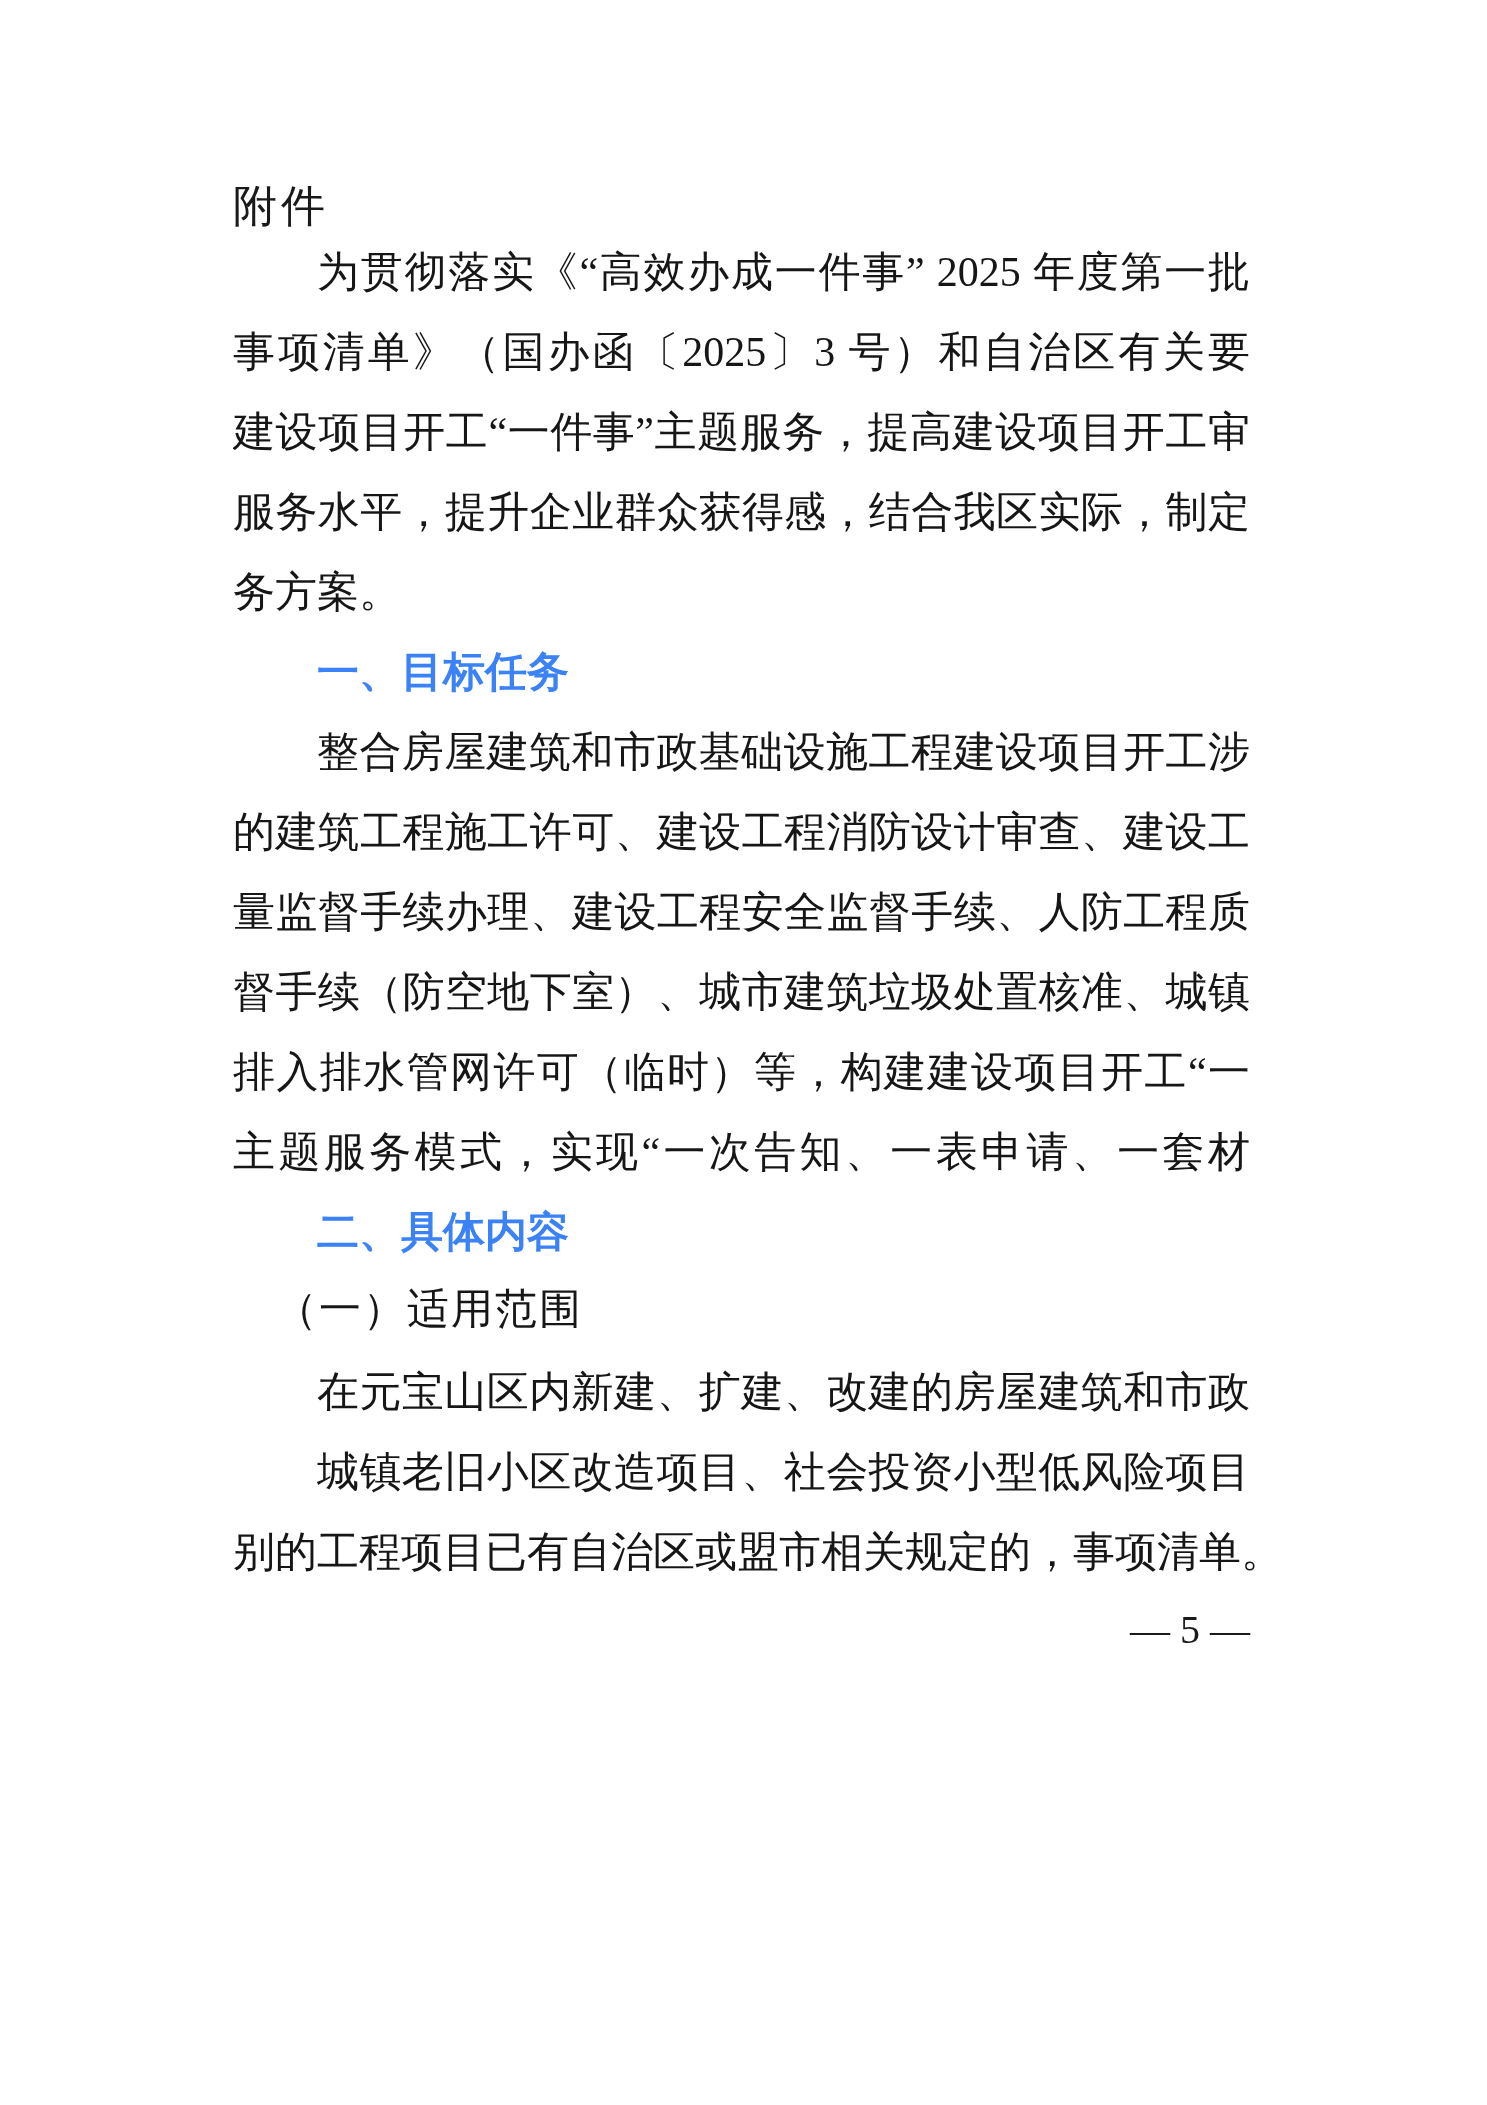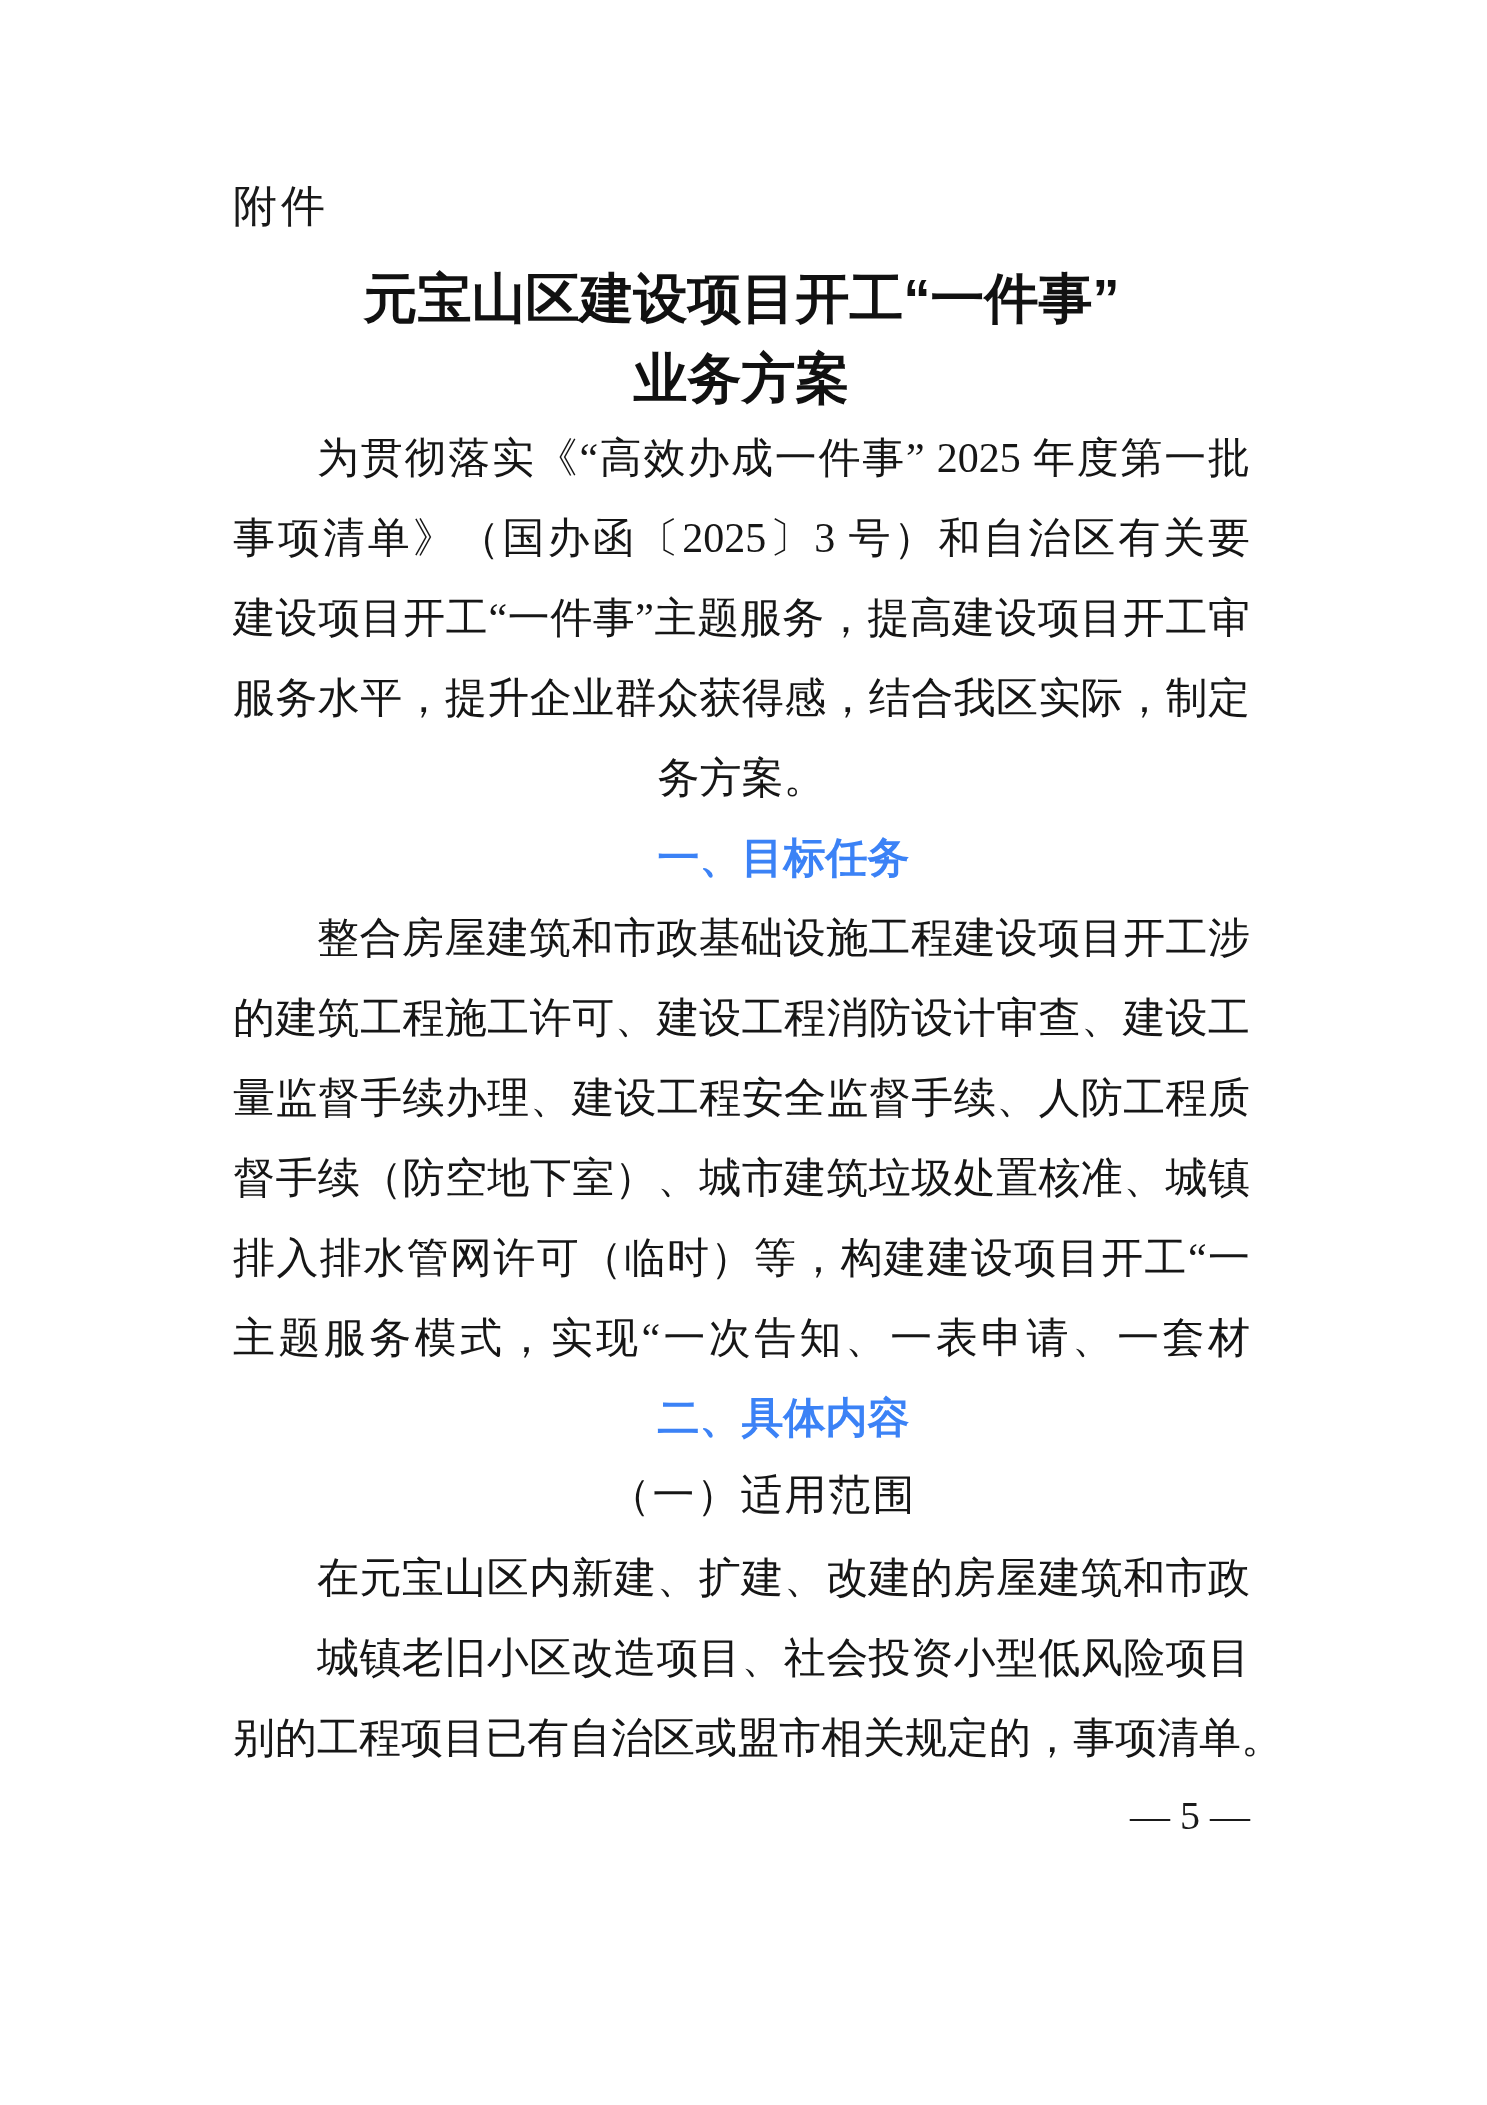--- a/index.html
+++ b/index.html
@@ -35,21 +35,20 @@
   }
   .content {
     margin-top: 0;
   }
   .line {
     height: 80px;
     line-height: 80px;
     font-size: 42px;
     white-space: nowrap;
     color: #161616;
-    text-align: center;
   }
   .line.justified {
     white-space: normal;
     text-align: justify;
     text-align-last: justify;
     text-justify: inter-character;
     overflow: hidden;
   }
   .line.first-line {
     text-indent: 2em;
@@ -74,24 +73,20 @@
     font-family: "Liberation Serif", "DejaVu Serif", serif;
   }
 </style>
 </head>
 <body>
 
 <div class="page">
 
   <div class="attachment-label">附件</div>
 
-  <div class="title-block">
-    <div>元宝山区建设项目开工“一件事”</div>
-    <div>业务方案</div>
-  </div>
 
   <div class="content">
       <div class="line first-line justified">为贯彻落实《“高效办成一件事” 2025 年度第一批重点</div>
       <div class="line justified">事项清单》（国办函〔2025〕3 号）和自治区有关要求，推行</div>
       <div class="line justified">建设项目开工“一件事”主题服务，提高建设项目开工审批</div>
       <div class="line justified">服务水平，提升企业群众获得感，结合我区实际，制定本业</div>
       <div class="line">务方案。</div>
       <div class="line heading1">一、目标任务</div>
       <div class="line first-line justified">整合房屋建筑和市政基础设施工程建设项目开工涉及</div>
       <div class="line justified">的建筑工程施工许可、建设工程消防设计审查、建设工程质</div>

